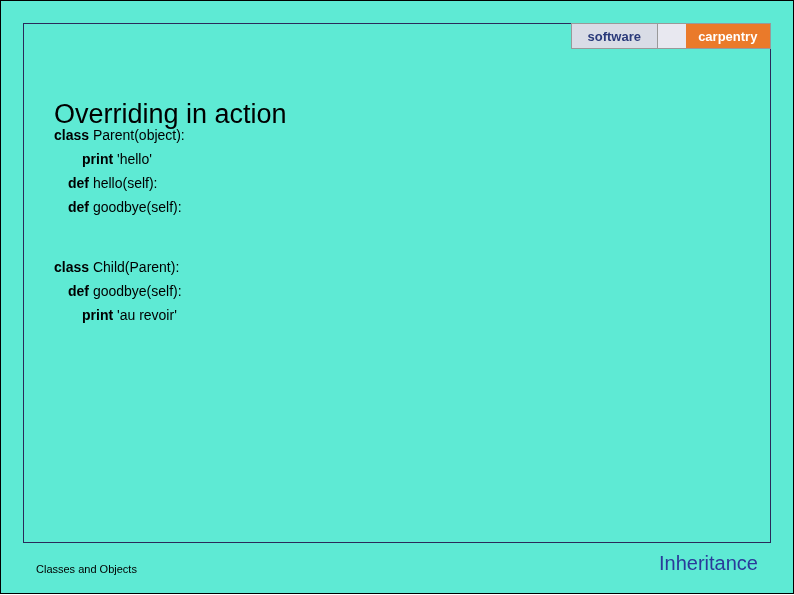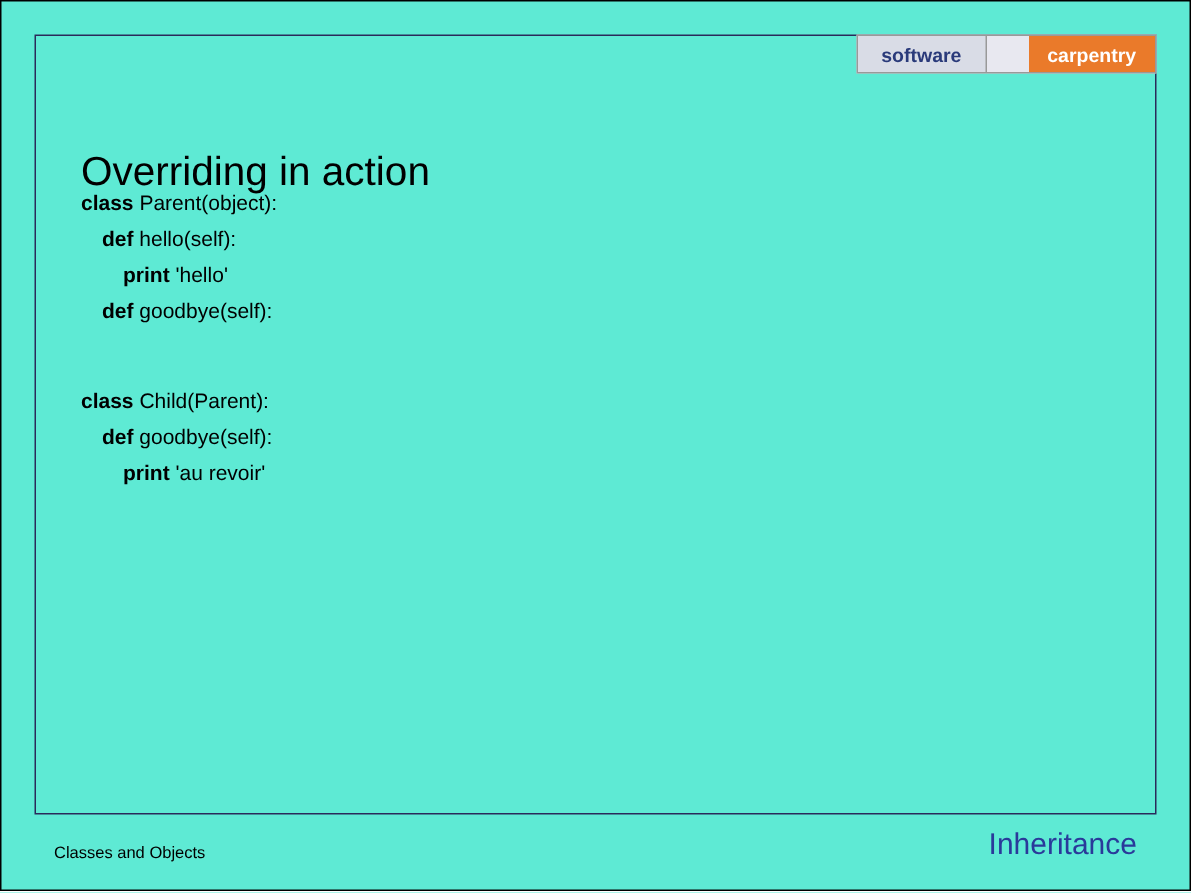--- a/index.html
+++ b/index.html
@@ -103,22 +103,22 @@
   <div class="logo">
     <div class="logo-left">software</div>
     <div class="logo-right">carpentry</div>
   </div>
   <div class="inner-frame"></div>
 
   <div class="title">Overriding in action</div>
 
   <div class="code">
     <div class="line"><span class="kw">class </span><span class="norm">Parent(object):</span></div>
+    <div class="line indent2"><span class="kw">print </span><span class="norm">'hello'</span></div>
     <div class="line indent1"><span class="kw">def </span><span class="norm">hello(self):</span></div>
-    <div class="line indent2"><span class="kw">print </span><span class="norm">'hello'</span></div>
     <div class="line indent1"><span class="kw">def </span><span class="norm">goodbye(self):</span></div>
 
     <div class="gap"></div>
 
     <div class="line"><span class="kw">class </span><span class="norm">Child(Parent):</span></div>
     <div class="line indent1"><span class="kw">def </span><span class="norm">goodbye(self):</span></div>
     <div class="line indent2"><span class="kw">print </span><span class="norm">'au revoir'</span></div>
   </div>
 
   <div class="footer-left">Classes and Objects</div>

